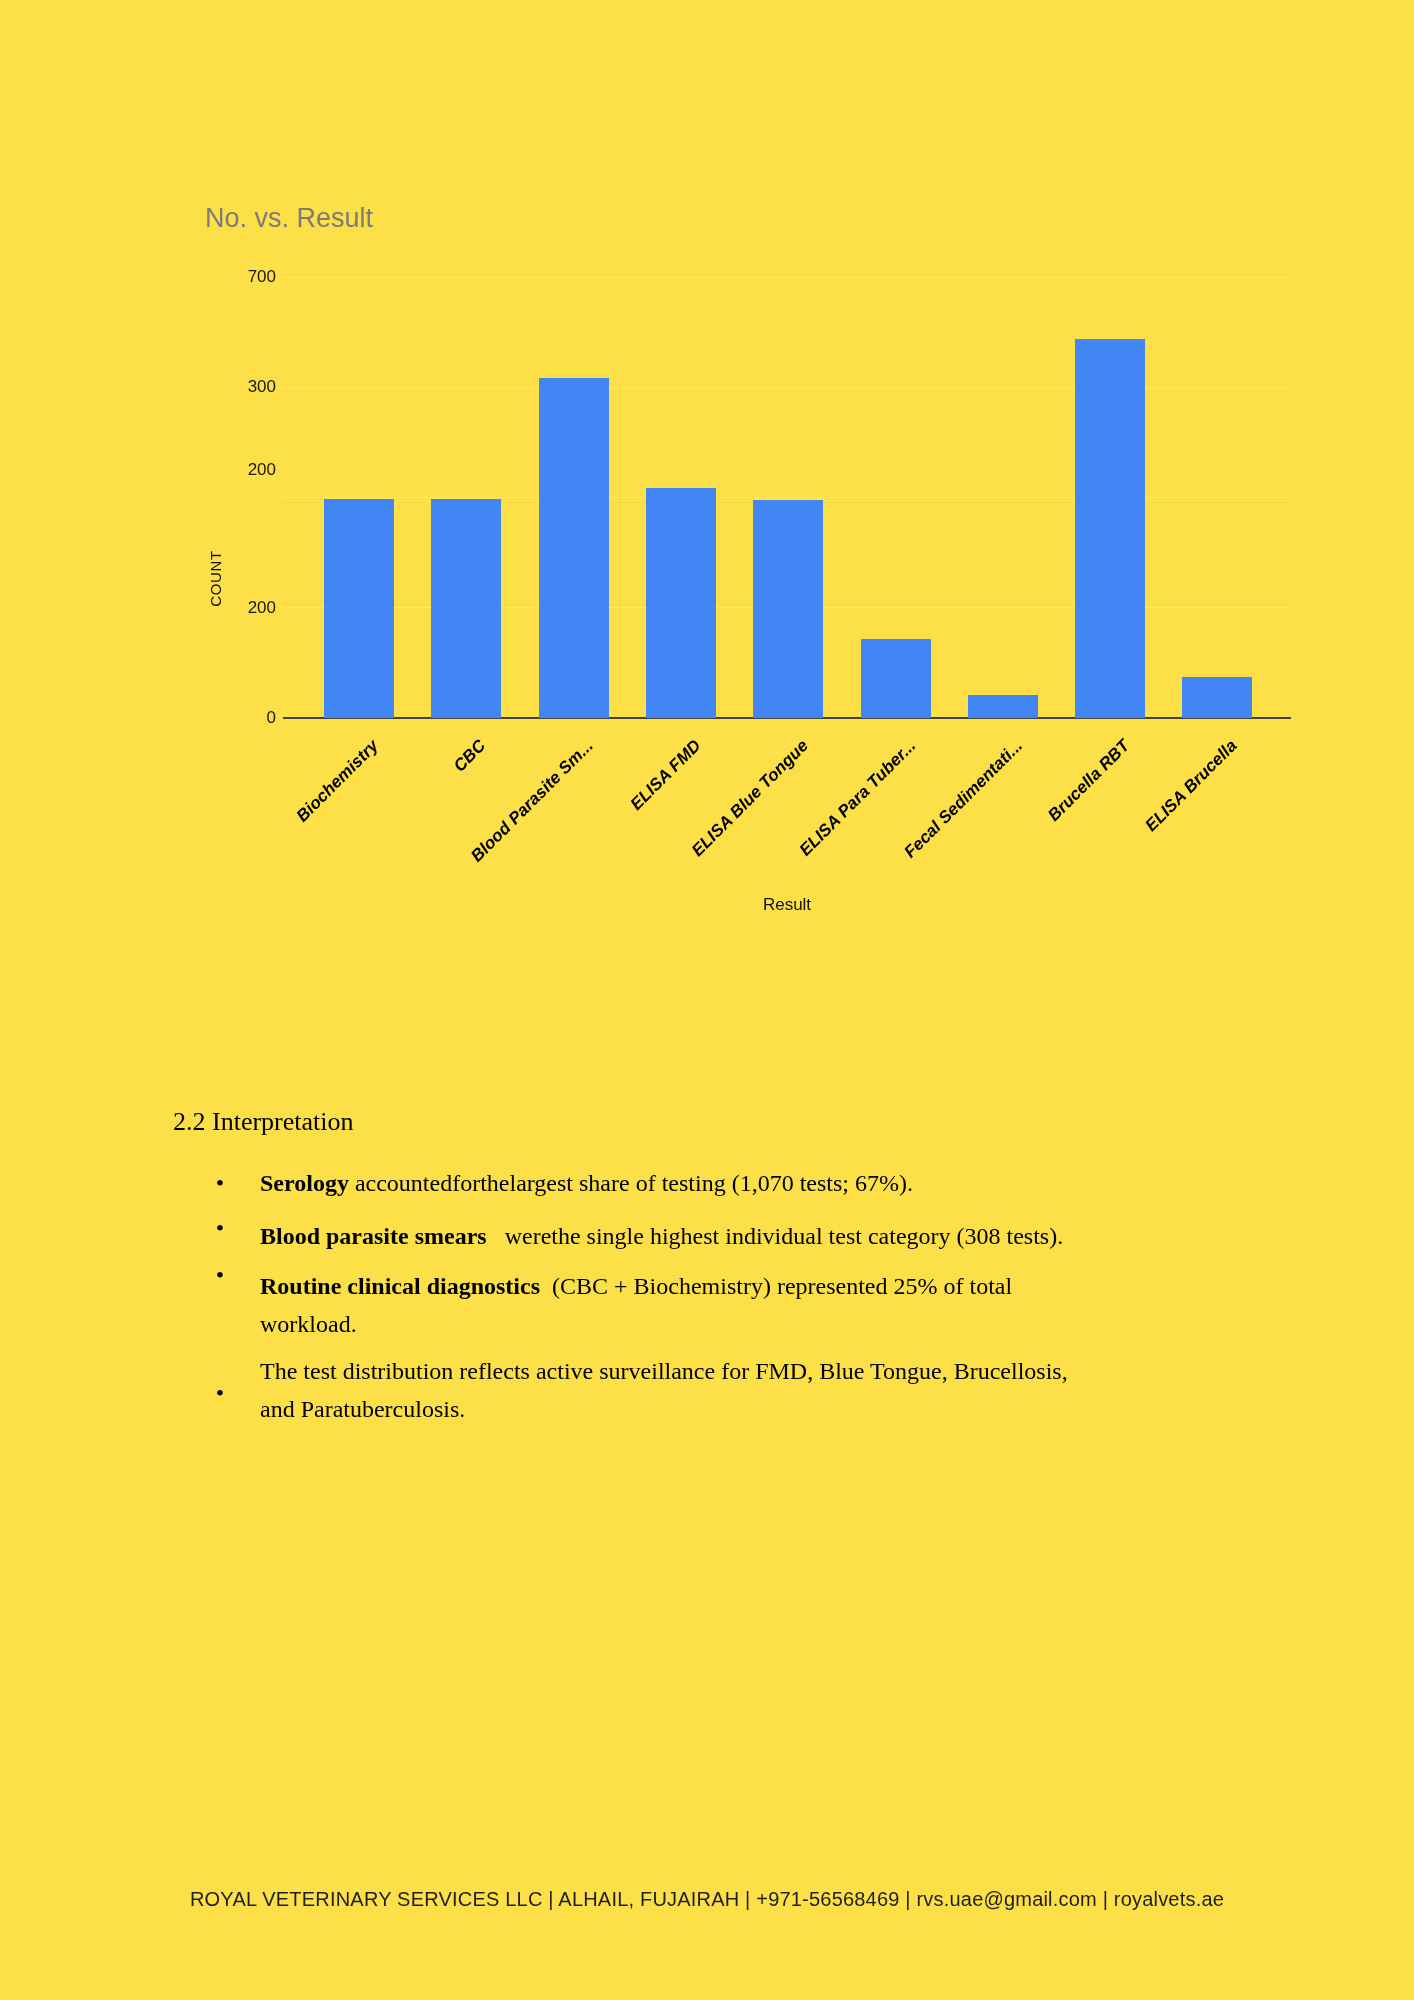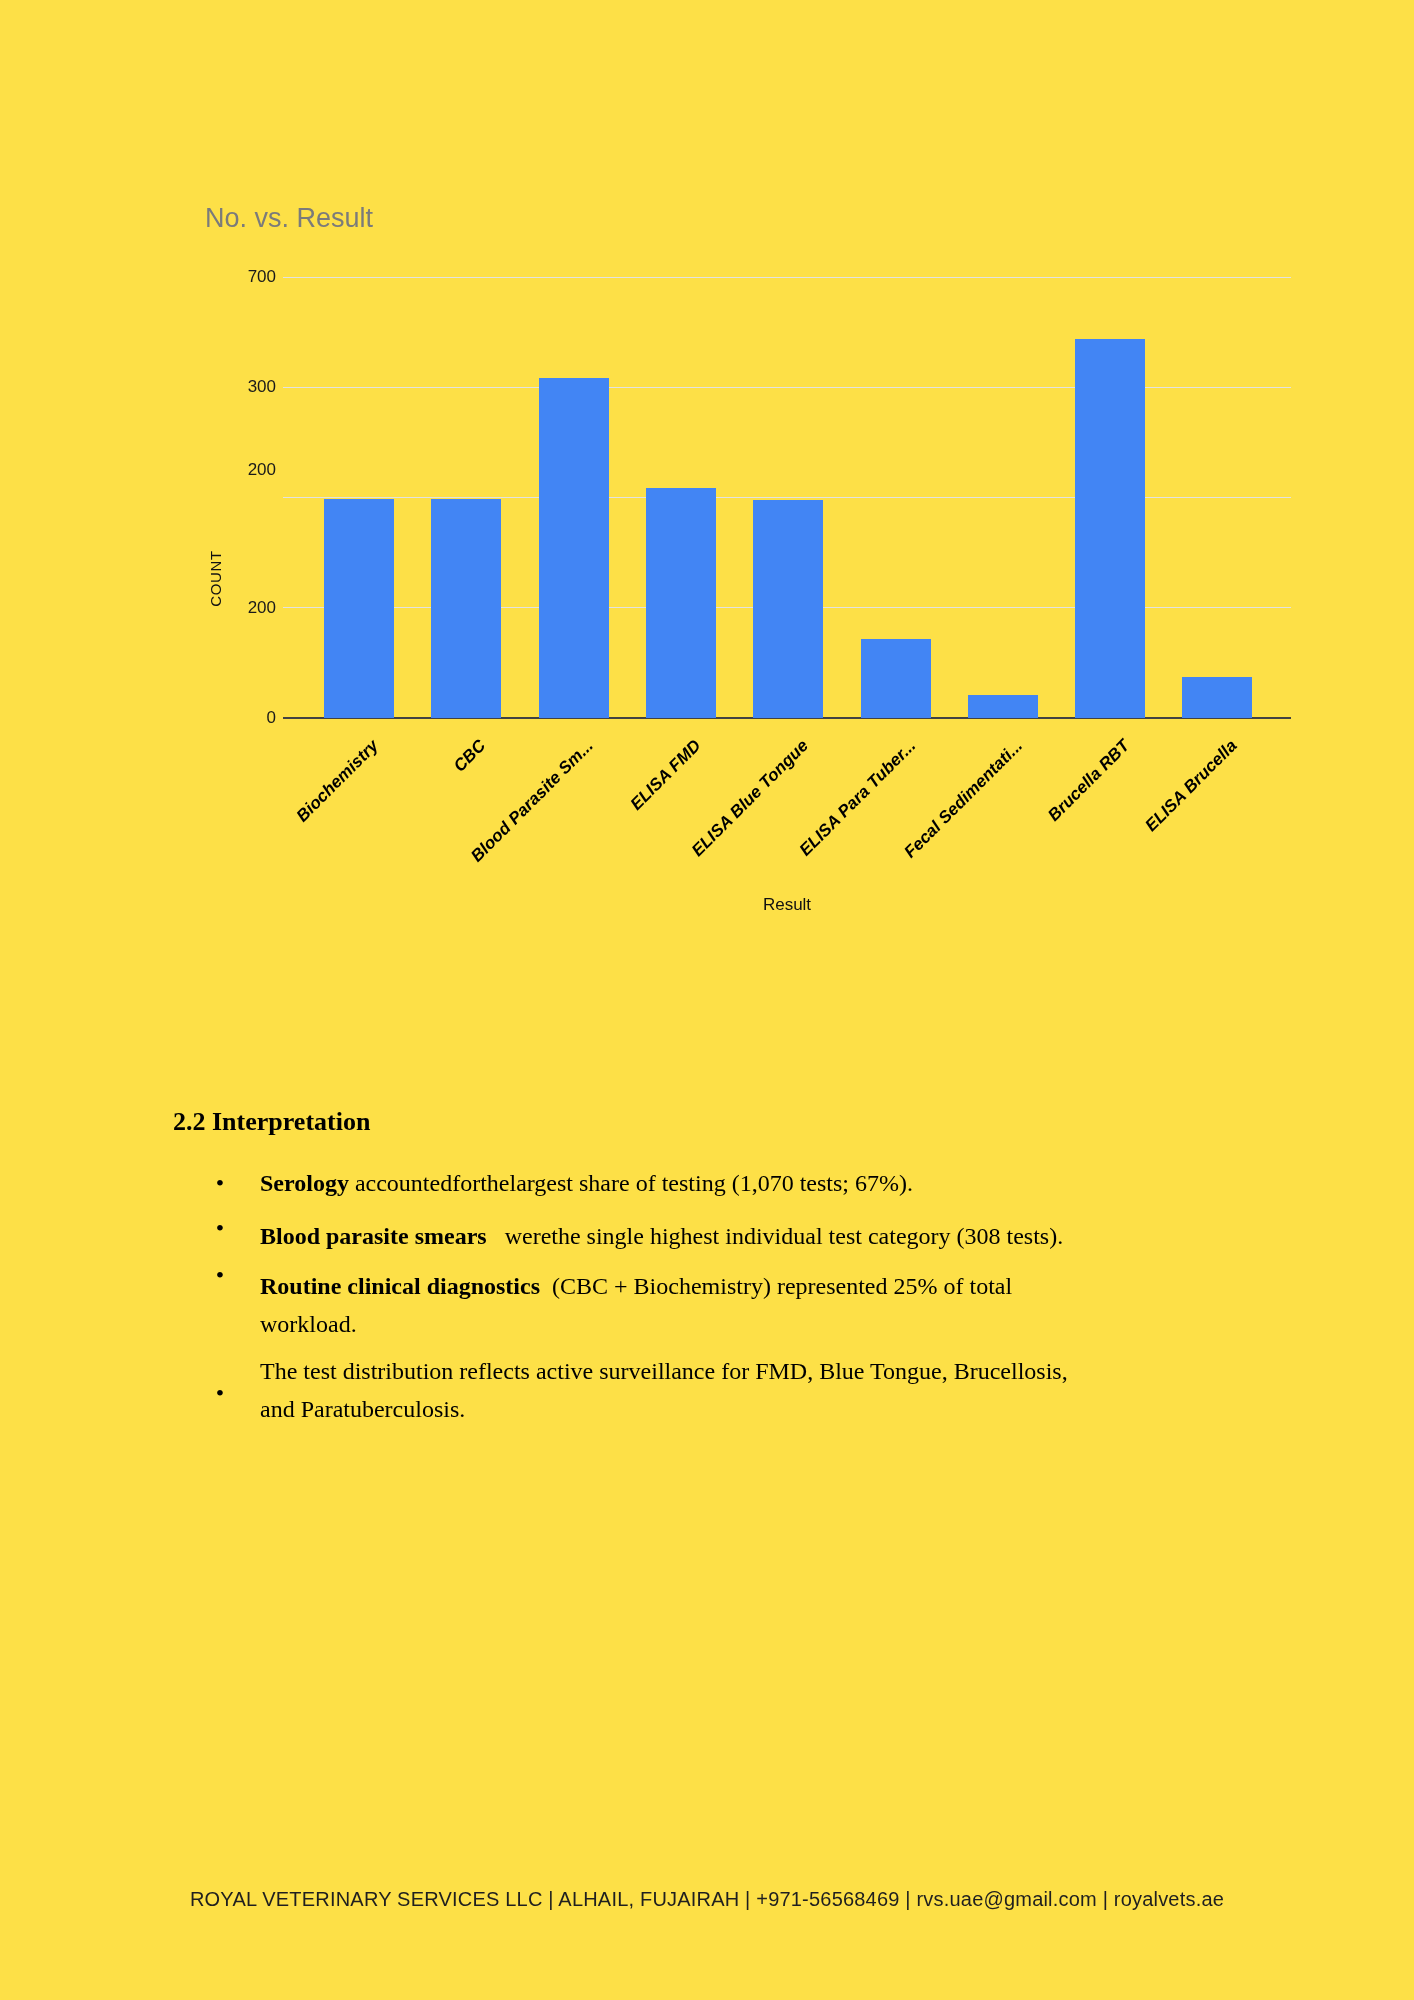--- a/index.html
+++ b/index.html
@@ -39,21 +39,21 @@
     font-family:"Liberation Sans", sans-serif;font-style:italic;font-weight:bold;
     font-size:17px;color:#000;white-space:nowrap;
   }
   .x-axis-title{
     position:absolute;left:283px;top:895px;width:1008px;text-align:center;
     font-family:"Liberation Sans", sans-serif;font-size:17px;color:#111;
   }
   
   .section-heading{
     position:absolute;left:173px;top:1106px;
-    font-size:26px;font-weight:bold;color:#000;line-height:31px;white-space:nowrap;
+    font-size:26px;font-weight:normal;color:#000;line-height:31px;white-space:nowrap;
   }
   .bullet-text{
     position:absolute;left:260px;
     font-size:24px;line-height:38px;color:#000;
     white-space:pre-wrap;width:1050px;
   }
   .bullet-marker{
     position:absolute;left:211px;width:18px;text-align:center;
     font-size:24px;line-height:38px;color:#000;
   }

